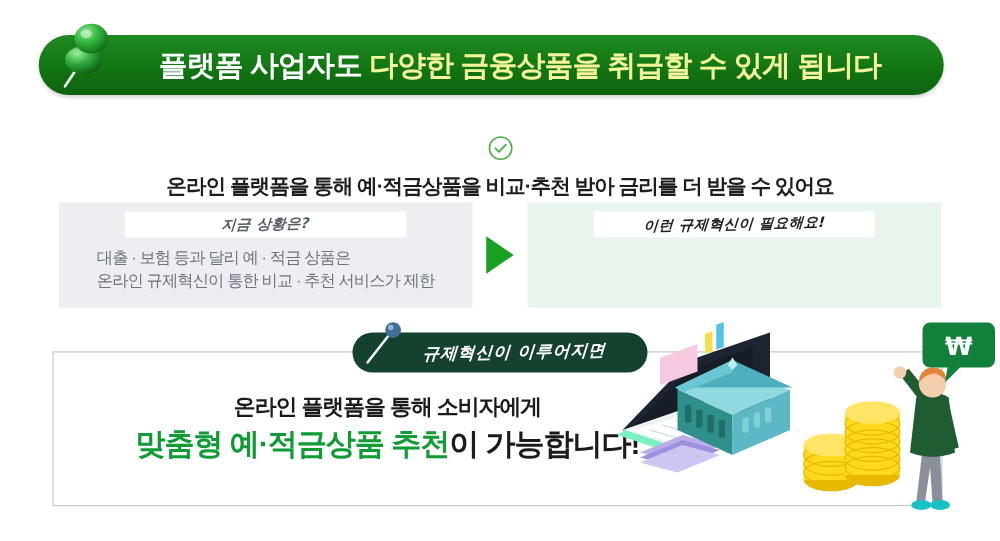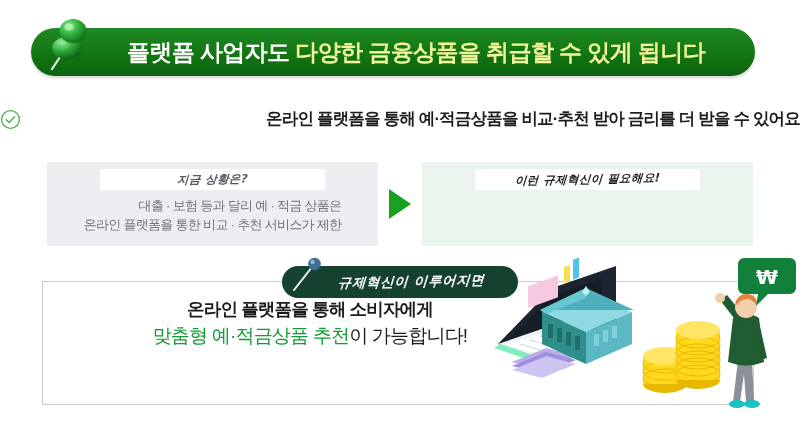--- a/index.html
+++ b/index.html
@@ -55,22 +55,23 @@
   }
 
   
   .subtitle-row {
     position: absolute;
     left: 0;
     top: 108px;
     width: 800px;
     display: flex;
     align-items: center;
-    justify-content: space-between;
+    justify-content: flex-end;
     gap: 9px;
+    flex-direction: column;
   }
   .check-icon { width: 21px; height: 21px; flex: 0 0 auto; display:block; }
   .subtitle-text {
     font-size: 16.5px;
     font-weight: bold;
     color: #1d1d1d;
     letter-spacing: -0.8px;
     white-space: nowrap;
   }
 
@@ -112,21 +113,21 @@
     font-style: italic;
     letter-spacing: 0.4px;
     transform: skewX(-5deg) rotate(-1.2deg);
     white-space: nowrap;
   }
   .hand-text.muted { color: #555a63; }
   .hand-text.dark  { color: #1f1f1f; }
 
   .box-body {
     margin-top: 7px;
-    text-align: right;
+    text-align: left;
     line-height: 1.45;
     letter-spacing: -0.7px;
   }
   .box-before .box-body {
     font-size: 13px;
     color: #6e737c;
     font-weight: normal;
   }
   .box-after .box-body {
     font-size: 13px;
@@ -197,35 +198,35 @@
     top: -12px;
     width: 54px;
     height: 48px;
     pointer-events: none;
   }
 
   
   .main-message {
     position: absolute;
     left: 60px;
-    top: 296px;
+    top: 312px;
     width: 500px;
     text-align: center;
     line-height: 1.5;
     letter-spacing: -0.8px;
   }
   .msg-line1 {
     font-size: 17.5px;
     font-weight: bold;
     color: #1b1b1b;
     white-space: nowrap;
   }
   .msg-line2 {
-    font-size: 19px;
-    font-weight: normal;
+    font-size: 24px;
+    font-weight: bold;
     color: #1b1b1b;
     white-space: nowrap;
   }
   .msg-line2 .hl { color: #119b34; }
 
   
   .illustration {
     position: absolute;
     left: 490px;
     top: 252px;
@@ -271,21 +272,21 @@
 </div>
 
 <div class="compare-row">
 
   <div class="compare-box box-before">
     <div class="hand-strip">
       <span class="hand-text muted">지금 상황은?</span>
     </div>
     <div class="box-body">
       <div>대출 · 보험 등과 달리 예 · 적금 상품은</div>
-      <div>온라인 플랫폼을 통한 비교 · 추천 서비스가 제한</div>
+      <div>온라인 규제혁신이 통한 비교 · 추천 서비스가 제한</div>
     </div>
   </div>
 
   <div class="arrow-gap">
     <div class="arrow-tri"></div>
   </div>
 
   <div class="compare-box box-after">
     <div class="hand-strip">
       <span class="hand-text dark">이런 규제혁신이 필요해요!</span>

